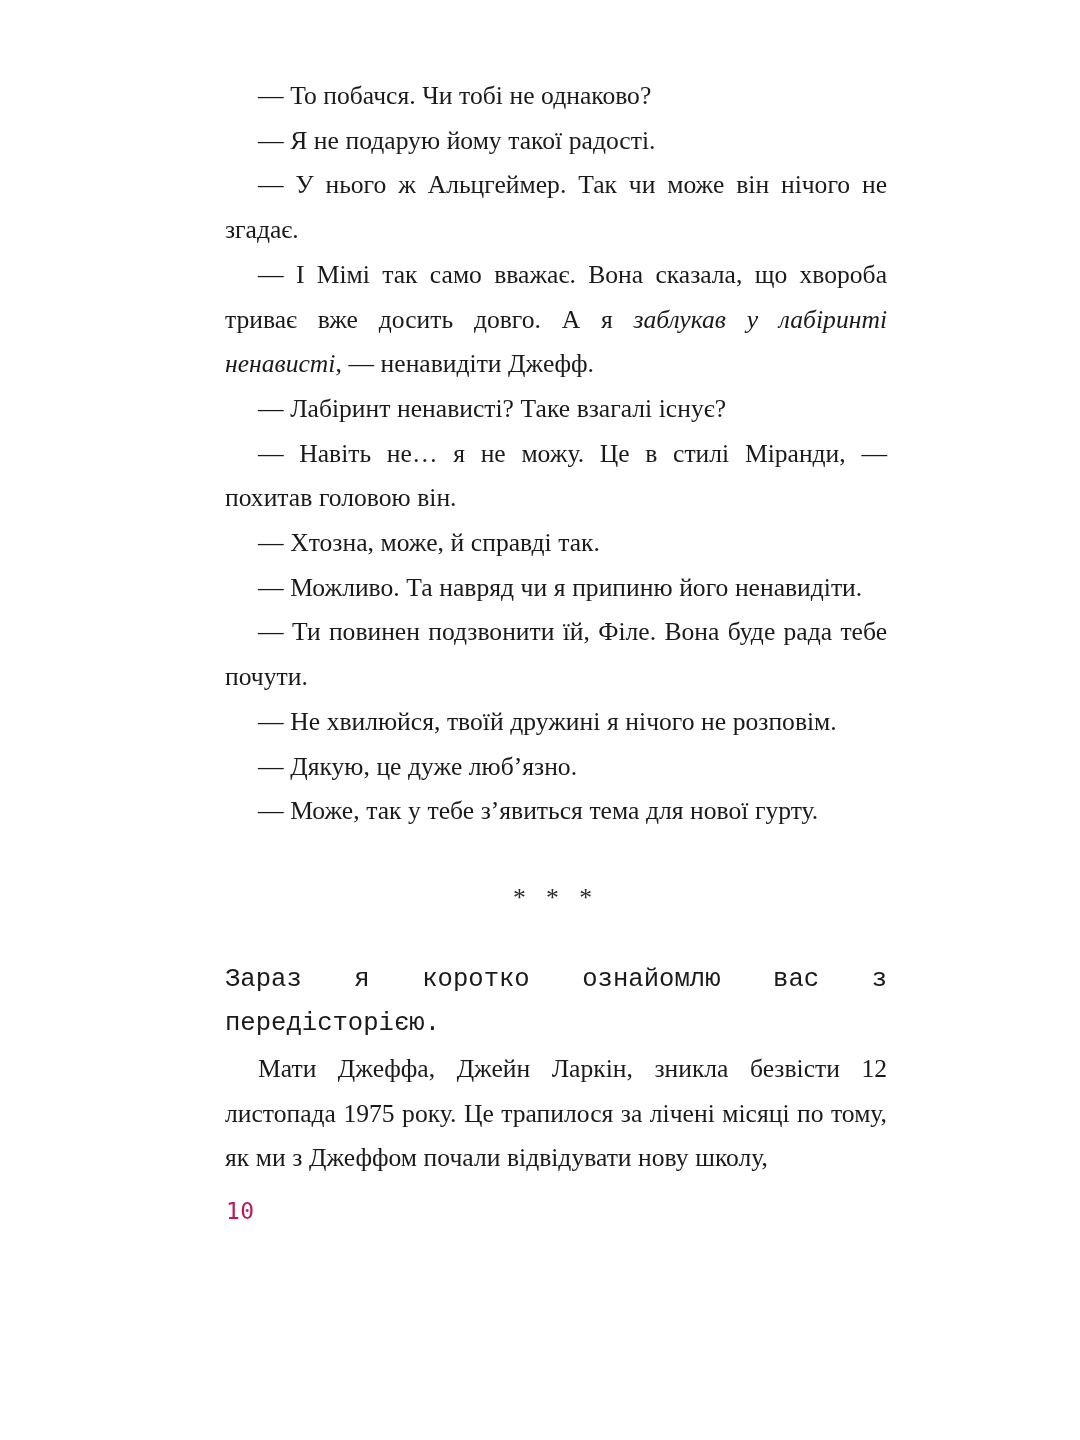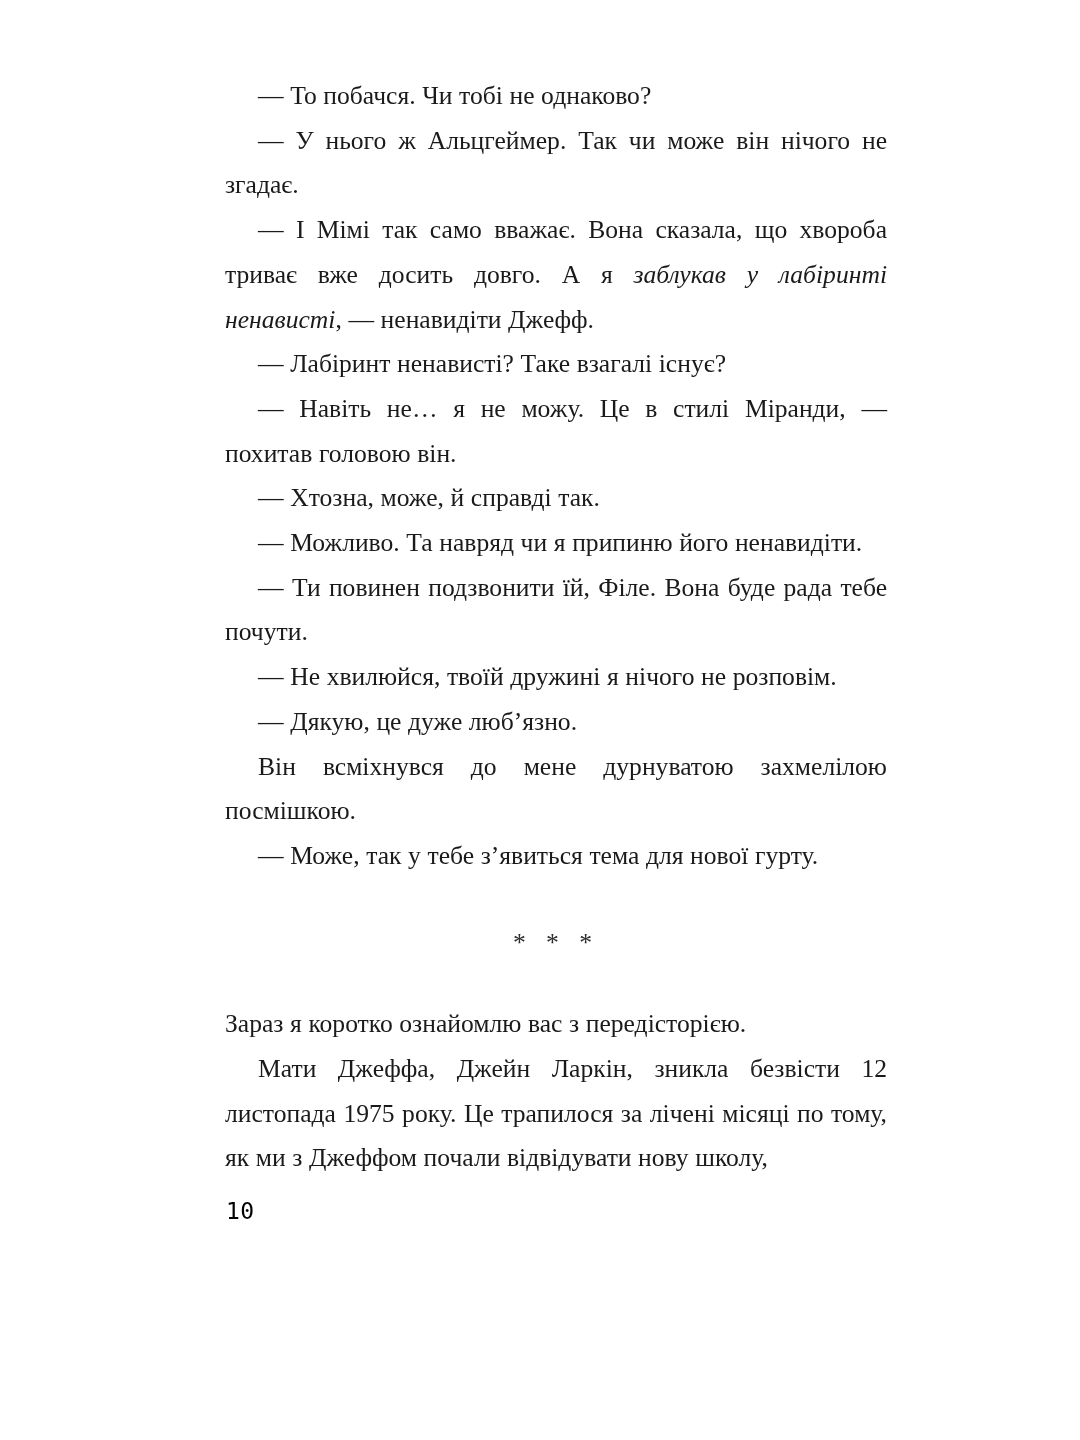--- a/index.html
+++ b/index.html
@@ -35,20 +35,21 @@
     color: #1a1a1a;
     text-align: justify;
     text-indent: 33px;
     -webkit-hyphens: none;
     hyphens: none;
     word-spacing: 0.2px;
   }
 
   p.para.no-indent {
     text-indent: 0;
+    font-family: Liberation Mono, monospace;
   }
 
   p.para.last-line-left {
     text-align-last: left;
   }
 
   em.italic {
     font-style: italic;
   }
 
@@ -68,44 +69,44 @@
   .spacer-before-sep { height: 42px; }
   .spacer-after-sep  { height: 37px; }
 
   .folio {
     position: absolute;
     left: 226px;
     top: 1200px;
     font-family: "DejaVu Sans Mono", "Liberation Mono", monospace;
     font-size: 23px;
     line-height: 1;
-    color: #000000;
+    color: #be185d;
     letter-spacing: 0.5px;
   }
 </style>
 </head>
 <body>
 
 <div class="page">
 
   <div class="text-block">
 
     <p class="para">— То побачся. Чи тобі не однаково?</p>
+    <p class="para">— Я не подарую йому такої радості.</p>
     <p class="para">— У нього ж Альцгеймер. Так чи може він нічого не згадає.</p>
 
     <p class="para"><span>— І Мімі так само вважає. Вона сказала, що хвороба триває вже досить довго. А я </span><em class="italic">заблукав у лабіринті ненависті</em><span>, — ненавидіти Джефф.</span></p>
 
     <p class="para">— Лабіринт ненависті? Таке взагалі існує?</p>
     <p class="para">— Навіть не… я не можу. Це в стилі Міранди, — похитав головою він.</p>
     <p class="para">— Хтозна, може, й справді так.</p>
     <p class="para">— Можливо. Та навряд чи я припиню його ненавидіти.</p>
     <p class="para">— Ти повинен подзвонити їй, Філе. Вона буде рада тебе почути.</p>
     <p class="para">— Не хвилюйся, твоїй дружині я нічого не розповім.</p>
     <p class="para">— Дякую, це дуже люб’язно.</p>
-    <p class="para">Він всміхнувся до мене дурнуватою захмелілою посмішкою.</p>
     <p class="para">— Може, так у тебе з’явиться тема для нової гурту.</p>
 
     <div class="spacer-before-sep"></div>
     <p class="separator">* * *</p>
     <div class="spacer-after-sep"></div>
 
     <p class="para no-indent">Зараз я коротко ознайомлю вас з передісторією.</p>
     <p class="para last-line-left">Мати Джеффа, Джейн Ларкін, зникла безвісти 12 листопада 1975 року. Це трапилося за лічені місяці по тому, як ми з Джеффом почали відвідувати нову школу,</p>
 
   </div>

